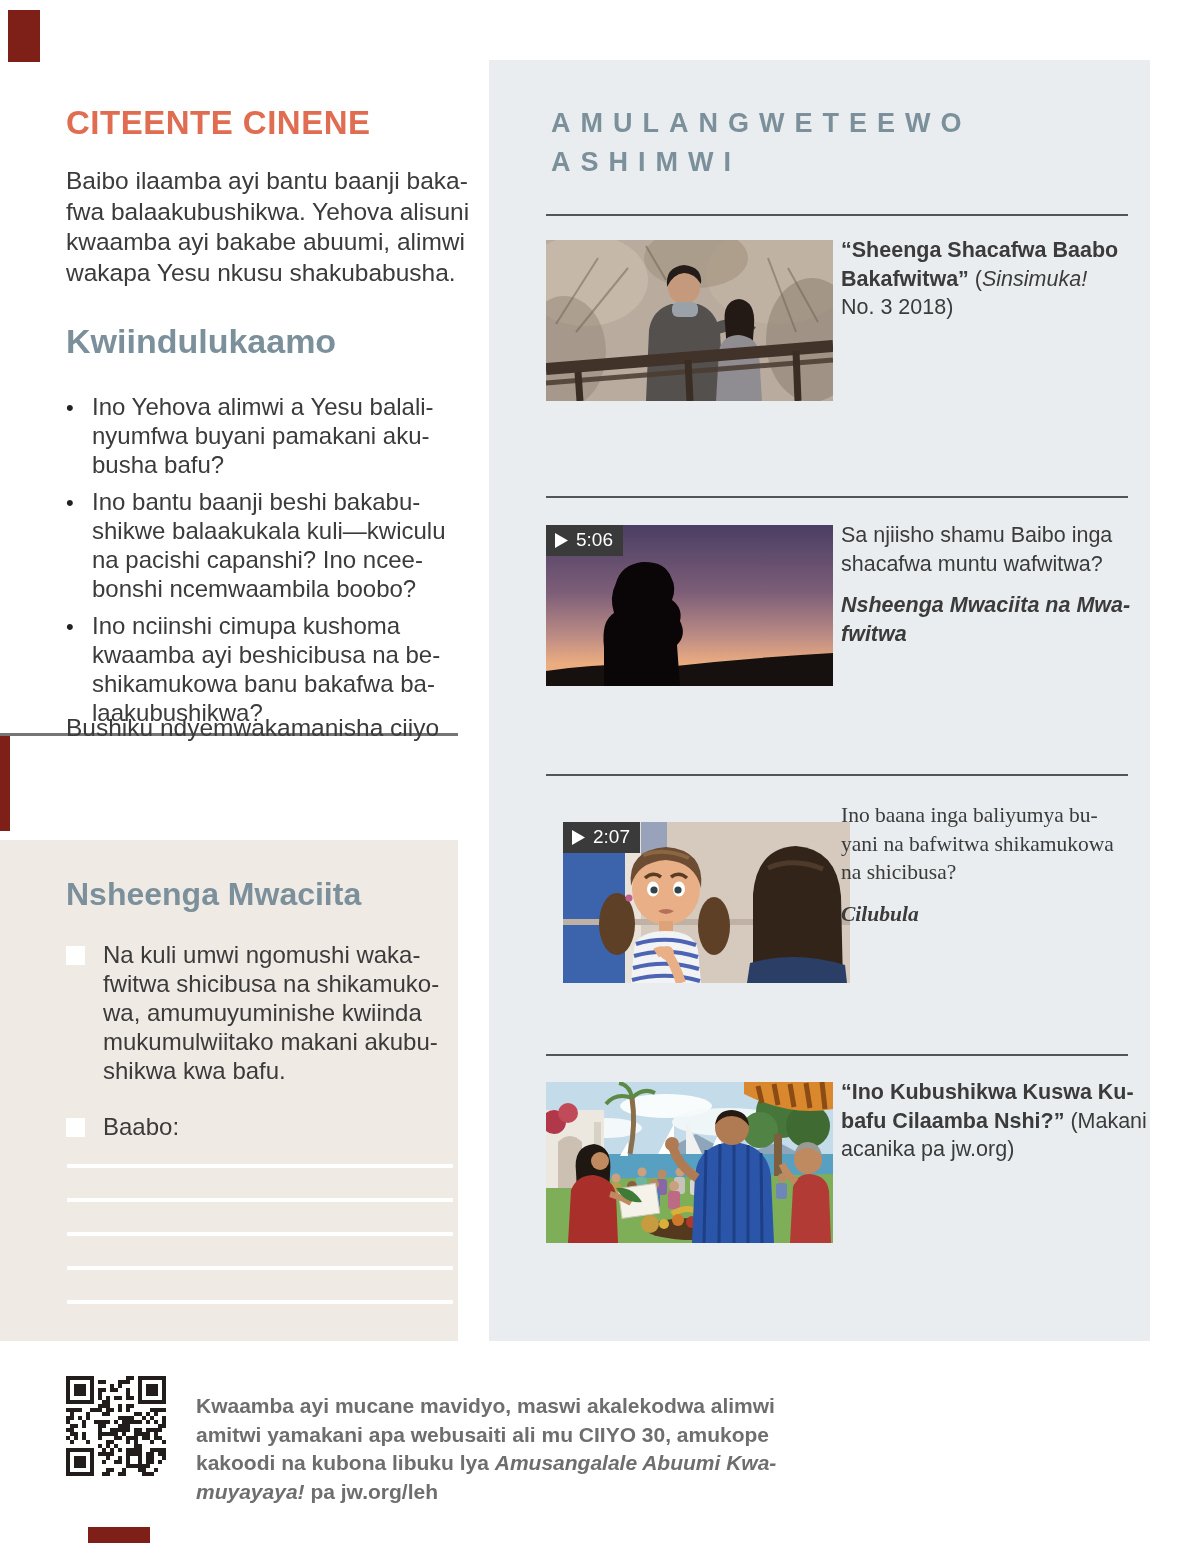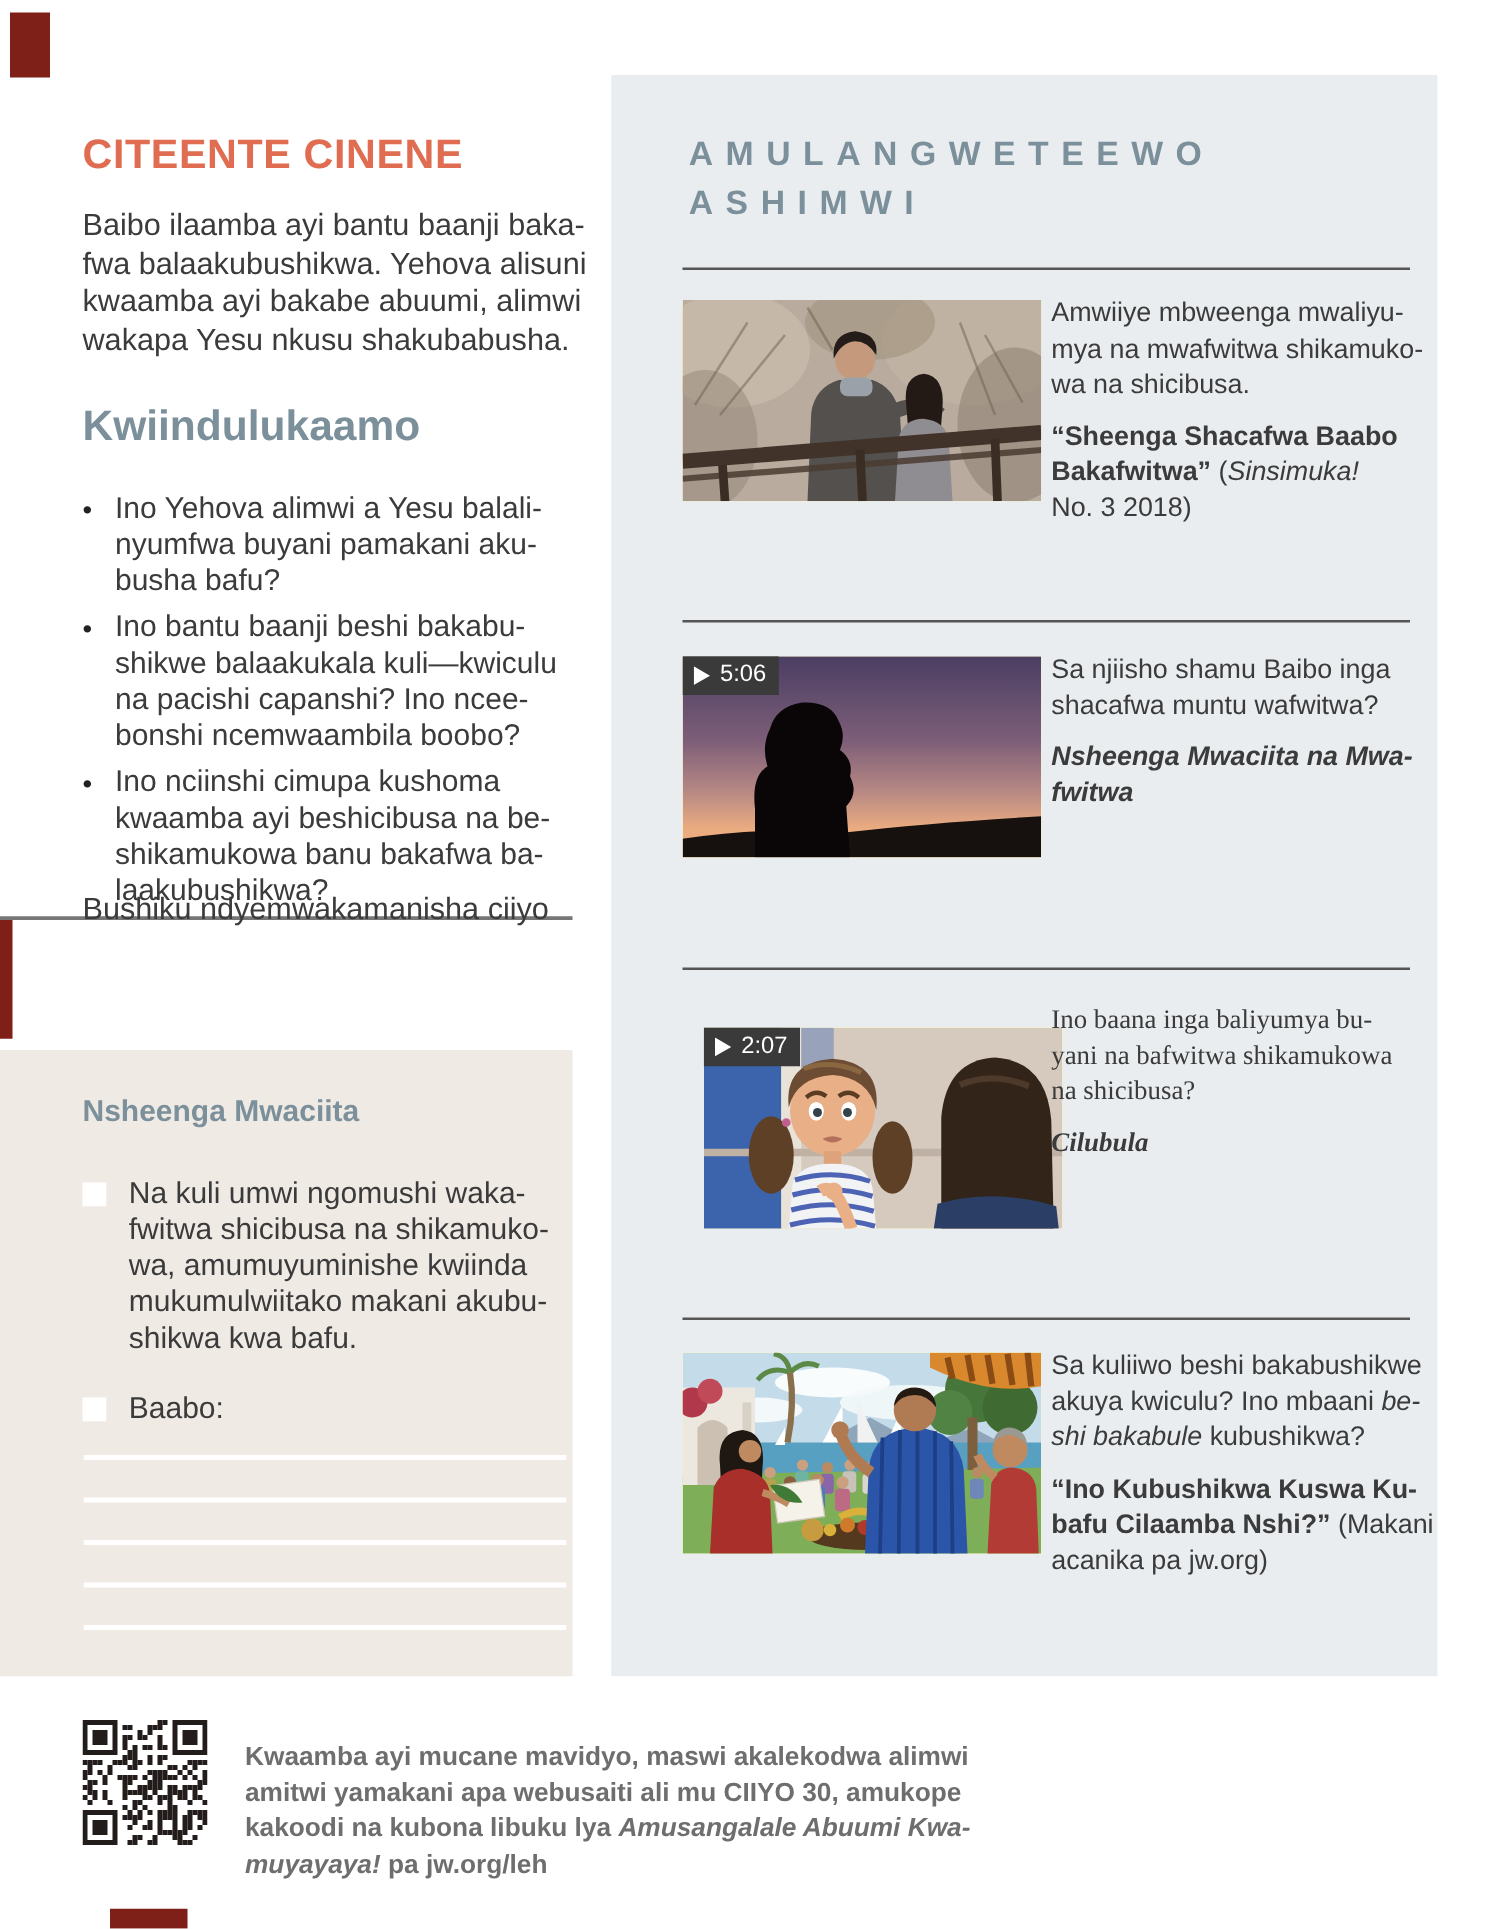--- a/index.html
+++ b/index.html
@@ -23,21 +23,21 @@
   .h-slate{color:#7b909b;font-weight:700;}
   .h-review{left:66px;top:322px;font-size:34px;}
   .qlist{left:66px;top:392px;}
   .qitem{display:flex;margin-bottom:8px;font-size:24px;line-height:29px;}
   .qitem .dot{width:26px;flex:0 0 26px;font-size:22px;padding-top:1px;color:#222;}
   .lrule{left:0;top:733px;width:458px;height:3px;background:#767676;}
   .note{left:66px;top:714px;font-size:24.5px;}
 
   
   .goalbox{left:0;top:840px;width:458px;height:501px;background:#f0eae5;}
-  .h-goal{left:66px;top:876px;font-size:24px;}
+  .h-goal{left:66px;top:876px;font-size:32px;}
   .chk{width:19px;height:19px;background:#ffffff;}
   .chk1{left:66px;top:946px;}
   .chk2{left:66px;top:1118px;}
   .gtext1{left:103px;top:940px;font-size:24px;line-height:29px;}
   .gtext2{left:103px;top:1112px;font-size:24px;line-height:29px;}
   .writelines{left:67px;top:1164px;width:386px;}
   .write-line{width:386px;height:4px;background:#ffffff;margin-bottom:30px;}
 
   
   .panel{left:489px;top:60px;width:661px;height:1281px;background:#e9edef;}
@@ -143,23 +143,20 @@
       <path d="M172,88 Q192,80 206,92" stroke="#54504e" stroke-width="12" fill="none"></path>
       <circle cx="193" cy="80" r="13" fill="#c59a7c"></circle>
       <path d="M179,84 Q176,61 193,59 Q210,61 208,86 L206,112 L181,110 Z" fill="#231a15"></path>
       <path d="M170,161 L173,110 Q177,95 193,95 Q211,97 213,113 L216,161 Z" fill="#8f8c92"></path>
       <path d="M0,129 L287,106" stroke="#41332a" stroke-width="12" fill="none"></path>
       <path d="M0,143 L287,120" stroke="#4a3b30" stroke-width="5" opacity=".85" fill="none"></path>
       <path d="M32,132 L34,161 M142,120 L144,161 M250,111 L252,161" stroke="#3a2d24" stroke-width="7" fill="none"></path>
     </svg>
   </figure>
   <div class="abs itext it1">
-    <p class="q pre">Amwiiye mbweenga mwaliyu-
-mya na mwafwitwa shikamuko-
-wa na shicibusa.</p>
     <p class="ref pre"><span class="b">“Sheenga Shacafwa Baabo
 Bakafwitwa”</span><span> (</span><span class="i">Sinsimuka!</span><span>
 No. 3 2018)</span></p>
   </div>
 
   <figure class="abs thumb t2" style="margin:0">
     <svg width="287" height="161" viewBox="0 0 287 161" xmlns="http://www.w3.org/2000/svg">
       <defs>
         <linearGradient id="sky2" x1="0" y1="0" x2="0" y2="1">
           <stop offset="0" stop-color="#4a3e63"></stop>
@@ -298,23 +295,20 @@
       <path d="M169,43 Q171,28 186,28 Q202,29 203,44 Q196,34 186,34 Q175,34 169,43 Z" fill="#241a12"></path>
       <path d="M151,96 Q133,84 127,66" stroke="#b07a52" stroke-width="9" fill="none"></path>
       <circle cx="126" cy="62" r="7" fill="#b07a52"></circle>
       <circle cx="262" cy="78" r="14" fill="#c08a60"></circle>
       <path d="M248,73 Q251,60 262,60 Q274,61 276,74 Q268,66 262,66 Q254,66 248,73 Z" fill="#9a9a94"></path>
       <path d="M244,161 L247,105 Q251,92 264,92 Q281,94 283,109 L285,161 Z" fill="#b33b35"></path>
       <path d="M250,100 Q240,92 236,82" stroke="#c08a60" stroke-width="7" fill="none"></path>
     </svg>
   </figure>
   <div class="abs itext it4">
-    <p class="q pre"><span>Sa kuliiwo beshi bakabushikwe
-akuya kwiculu? Ino mbaani </span><span class="i">be-
-shi bakabule</span><span> kubushikwa?</span></p>
     <p class="ref pre"><span class="b">“Ino Kubushikwa Kuswa Ku-
 bafu Cilaamba Nshi?”</span><span> (Makani
 acanika pa jw.org)</span></p>
   </div>
 
   <div class="abs qr" id="qr"><svg xmlns="http://www.w3.org/2000/svg" width="100" height="100" viewBox="0 0 100 100">
         <rect width="100" height="100" fill="#ffffff"></rect>
         <rect x="60" y="0" width="4" height="4" fill="#221d1a"></rect>
         <rect x="64" y="0" width="4" height="4" fill="#221d1a"></rect>
         <rect x="32" y="4" width="4" height="4" fill="#221d1a"></rect>

